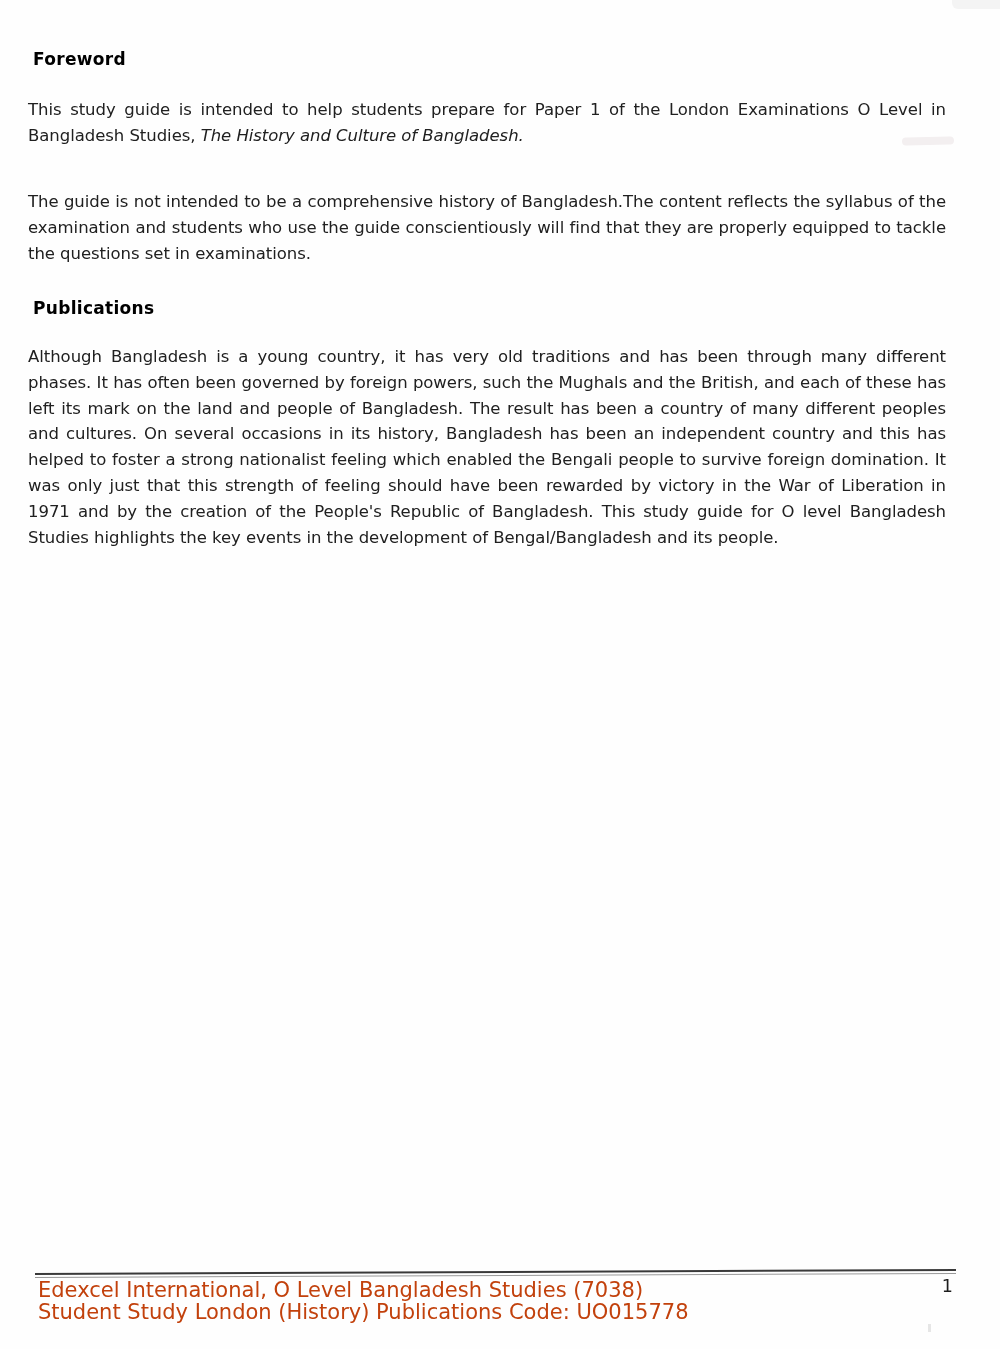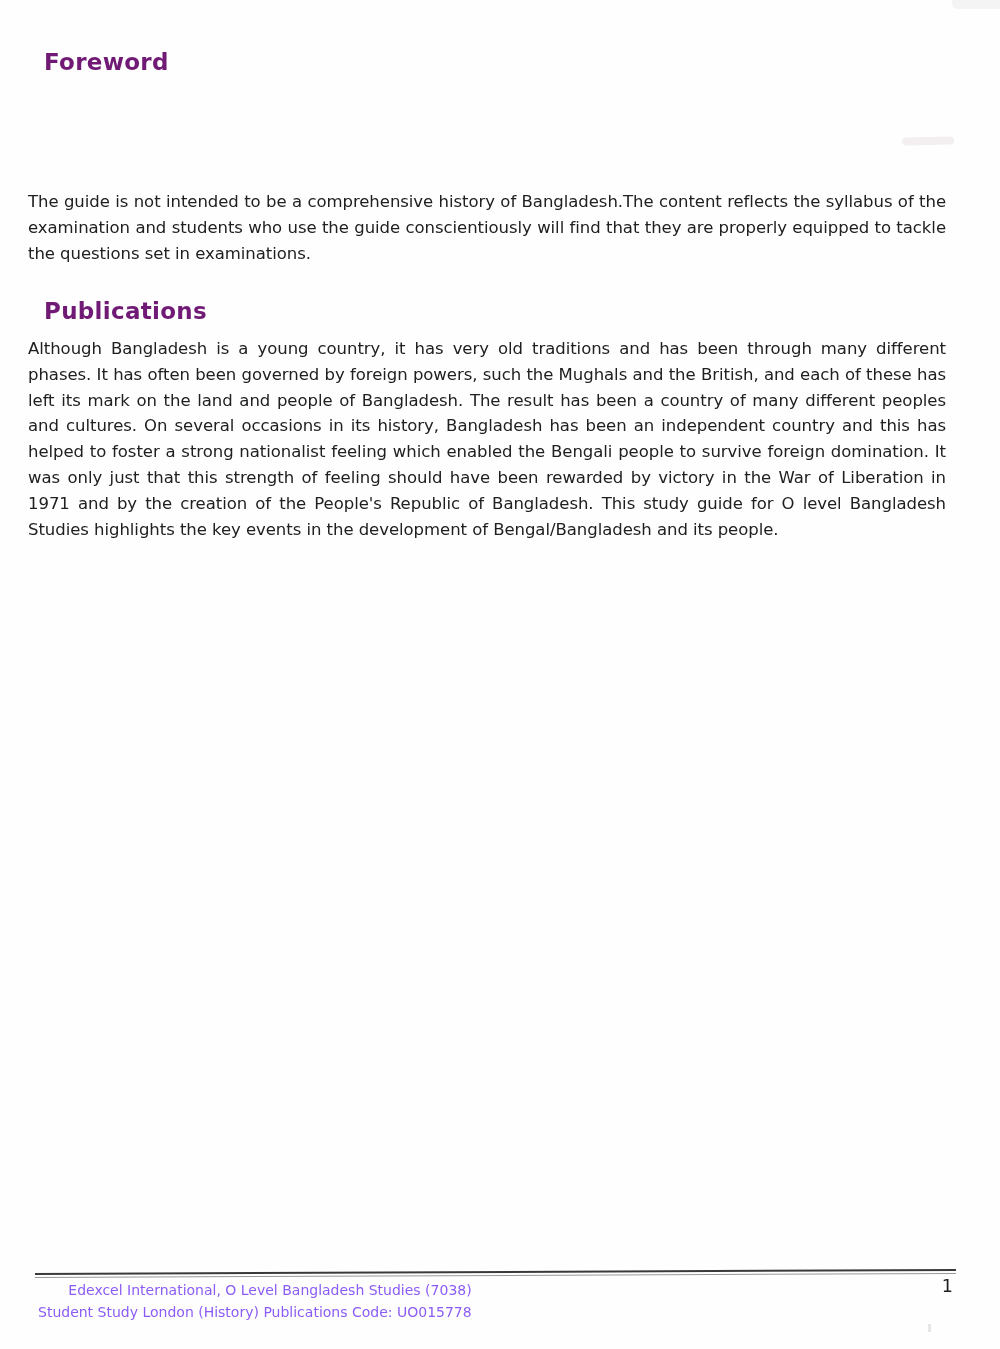--- a/index.html
+++ b/index.html
@@ -12,61 +12,60 @@
     width: 1000px;
     height: 1349px;
     margin: 0 auto;
     background: #fefefe;
     color: #1d1d1d;
     font-family: "DejaVu Sans", "Liberation Sans", sans-serif;
     overflow: hidden;
   }
   .heading {
     position: absolute;
-    left: 44px;
-    font-size: 23px;
+    left: 33px;
+    font-size: 17px;
     font-weight: bold;
     letter-spacing: 0.3px;
-    color: #701a75;
+    color: #000000;
   }
   .heading-foreword { top: 49px; }
   .heading-introduction { top: 298px; }
   .body-para {
     position: absolute;
     left: 28px;
     width: 918px;
     font-size: 16.5px;
     line-height: 25.8px;
     text-align: justify;
     color: #202020;
     letter-spacing: -0.05px;
   }
   .para-foreword-1 { top: 97px; }
   .para-foreword-2 { top: 189px; }
-  .para-intro-1 { top: 336px; }
+  .para-intro-1 { top: 344px; }
   .italic { font-style: italic; }
   
   .footer-rule {
     position: absolute;
     left: 35px;
     top: 1271px;
     width: 921px;
     height: 2px;
     border-top: 2px solid #3a3a3a;
     border-bottom: 1px solid #999;
     transform: rotate(-0.25deg);
   }
   .footer-text {
     position: absolute;
     left: 38px;
     top: 1280px;
-    font-size: 14px;
+    font-size: 21px;
     line-height: 21.5px;
-    color: #8b5cf6;
-    text-align: right;
+    color: #c2410c;
   }
   .page-number {
     position: absolute;
     right: 47px;
     top: 1276px;
     font-size: 17.5px;
     color: #1d1d1d;
   }
   
   .smudge-a {
@@ -97,20 +96,21 @@
     background: #e6e6e6;
   }
 </style>
 </head>
 <body>
 
 <div class="page">
 
   <div class="heading heading-foreword">Foreword</div>
 
+  <div class="body-para para-foreword-1"><span>This study guide is intended to help students prepare for Paper 1 of the London Examinations O Level in Bangladesh Studies, </span><span class="italic">The History and Culture of Bangladesh.</span></div>
 
   <div class="body-para para-foreword-2">The guide is not intended to be a comprehensive history of Bangladesh.The content reflects the syllabus of the examination and students who use the guide conscientiously will find that they are properly equipped to tackle the questions set in examinations.</div>
 
   <div class="heading heading-introduction">Publications</div>
 
   <div class="body-para para-intro-1">Although Bangladesh is a young country, it has very old traditions and has been through many different phases. It has often been governed by foreign powers, such the Mughals and the British, and each of these has left its mark on the land and people of Bangladesh. The result has been a country of many different peoples and cultures. On several occasions in its history, Bangladesh has been an independent country and this has helped to foster a strong nationalist feeling which enabled the Bengali people to survive foreign domination. It was only just that this strength of feeling should have been rewarded by victory in the War of Liberation in 1971 and by the creation of the People's Republic of Bangladesh. This study guide for O level Bangladesh Studies highlights the key events in the development of Bengal/Bangladesh and its people.</div>
 
   <div class="smudge-a"></div>
   <div class="smudge-b"></div>
   <div class="smudge-c"></div>

